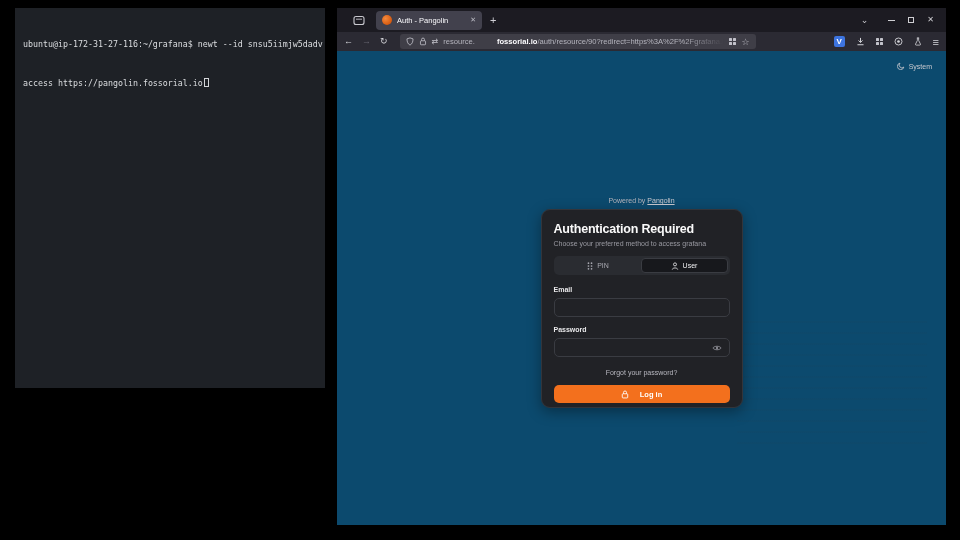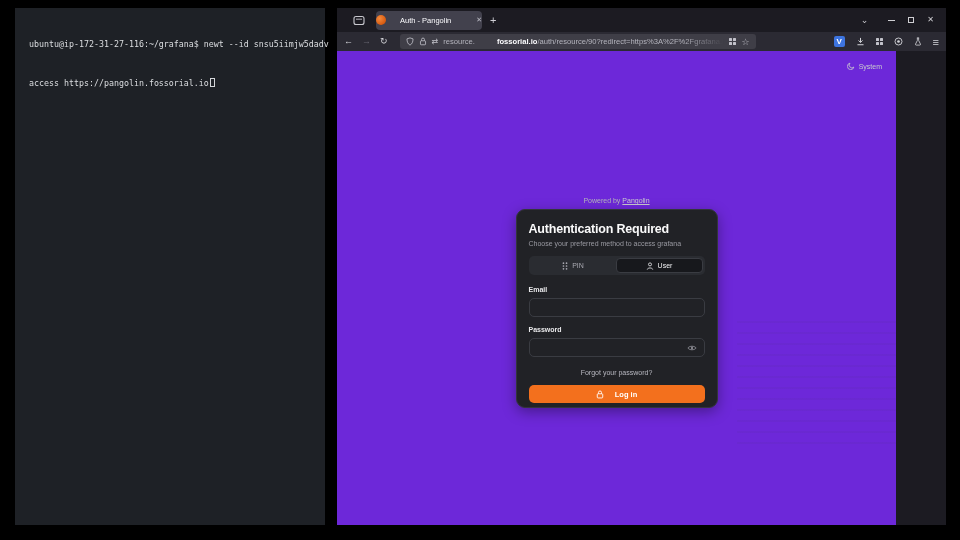--- a/index.html
+++ b/index.html
@@ -1,37 +1,37 @@
 <!DOCTYPE html>
 <html style="--accent: #f3701d;"><head>
 <meta charset="utf-8">
 <style>
   * { margin:0; padding:0; box-sizing:border-box; }
   html,body { width:960px; height:540px; background:#000; overflow:hidden;
               font-family:"Liberation Sans", sans-serif; }
   .stage { position:relative; width:960px; height:540px; background:#000; }
 
   
-  .terminal { position:absolute; left:15px; top:8px; width:310px; height:517px;
-              background:#1e2126; padding:4px 14px;
+  .terminal { position:absolute; left:15px; top:8px; width:310px; height:380px;
+              background:#1e2126; padding:4px 8px;
               font-family:"DejaVu Sans Mono", monospace; font-size:8.3px;
               line-height:13px; color:#dcdee1; white-space:pre; }
   .term-cursor { display:inline-block; width:5px; height:9px;
                  border:1px solid #d4d6d9; vertical-align:-1px; margin-left:1px; }
 
   
   .browser { position:absolute; left:337px; top:8px; width:609px; height:517px;
              background:#1c1b22; }
 
   .tabbar { height:24px; display:flex; align-items:center; color:#cfcfd6; }
   .ffview { margin-left:14px; width:16px; height:16px; display:flex;
             align-items:center; justify-content:center; color:#c9c9cf; }
   .tab { margin-left:9px; width:106px; height:19px; background:#42414d;
-         border-radius:4px; display:flex; align-items:center; padding:0 0;
-         gap:14px;justify-content:center; }
+         border-radius:4px; display:flex; align-items:center; padding:0 6px;
+         gap:5px;justify-content:center; }
   .favicon { width:10px; height:10px; border-radius:50%;
              background:radial-gradient(circle at 35% 35%, #f58a3c, #d65a10 70%, #8a3a08); }
   .tab-title { flex:1; font-size:7.5px; color:#fbfbfe; white-space:nowrap;
                overflow:hidden; }
   .tab-close { font-size:7px; color:#b9b9c2; }
   .newtab { margin-left:8px; font-size:11px; color:#d0d0d6; }
   .tab-spacer { flex:1; }
   .tabs-chevron { font-size:9px; color:#c9c9cf; margin-right:20px; }
   .win-controls { display:flex; align-items:center; gap:13px; margin-right:12px; }
   .win-min { width:7px; height:1px; background:#cfcfd3; }
@@ -54,22 +54,22 @@
   .sq-grid { display:grid; grid-template-columns:3px 3px; grid-gap:1px; }
   .sq-grid i { width:3px; height:3px; background:#c3c3cb; border-radius:0.5px; }
   .nav-right { margin-left:auto; display:flex; align-items:center; gap:11px;
                color:#d5d5da; }
   .ext-blue { width:11px; height:11px; border-radius:2px; background:#3d74e0;
               color:#fff; font-size:8px; font-weight:bold; display:flex;
               align-items:center; justify-content:center; line-height:1; }
   .menu-glyph { font-size:11px; color:#d5d5da; }
 
   
-  .page { position:absolute; left:0; top:43px; width:559px; height:474px;
-          background:#6d28d9; overflow:hidden; }
+  .page { position:absolute; left:0; top:43px; width:609px; height:474px;
+          background:#0c4a6e; overflow:hidden; }
   .page::before { content:""; position:absolute; left:400px; top:270px;
                   width:190px; height:130px; opacity:0.05;
                   background:repeating-linear-gradient(#2e3237 0 2px, transparent 2px 11px); }
   .theme-toggle { position:absolute; right:14px; top:11px; display:flex;
                   align-items:center; gap:4px; color:#c9c9cf; font-size:7px; }
   .powered { position:absolute; left:0; right:0; top:146px; text-align:center;
              font-size:7px; color:#b3b3bb; }
   .powered a { color:#c9c9cf; text-decoration:underline; }
 
   .card { position:absolute; left:50%; transform:translateX(-50%); top:158px;

